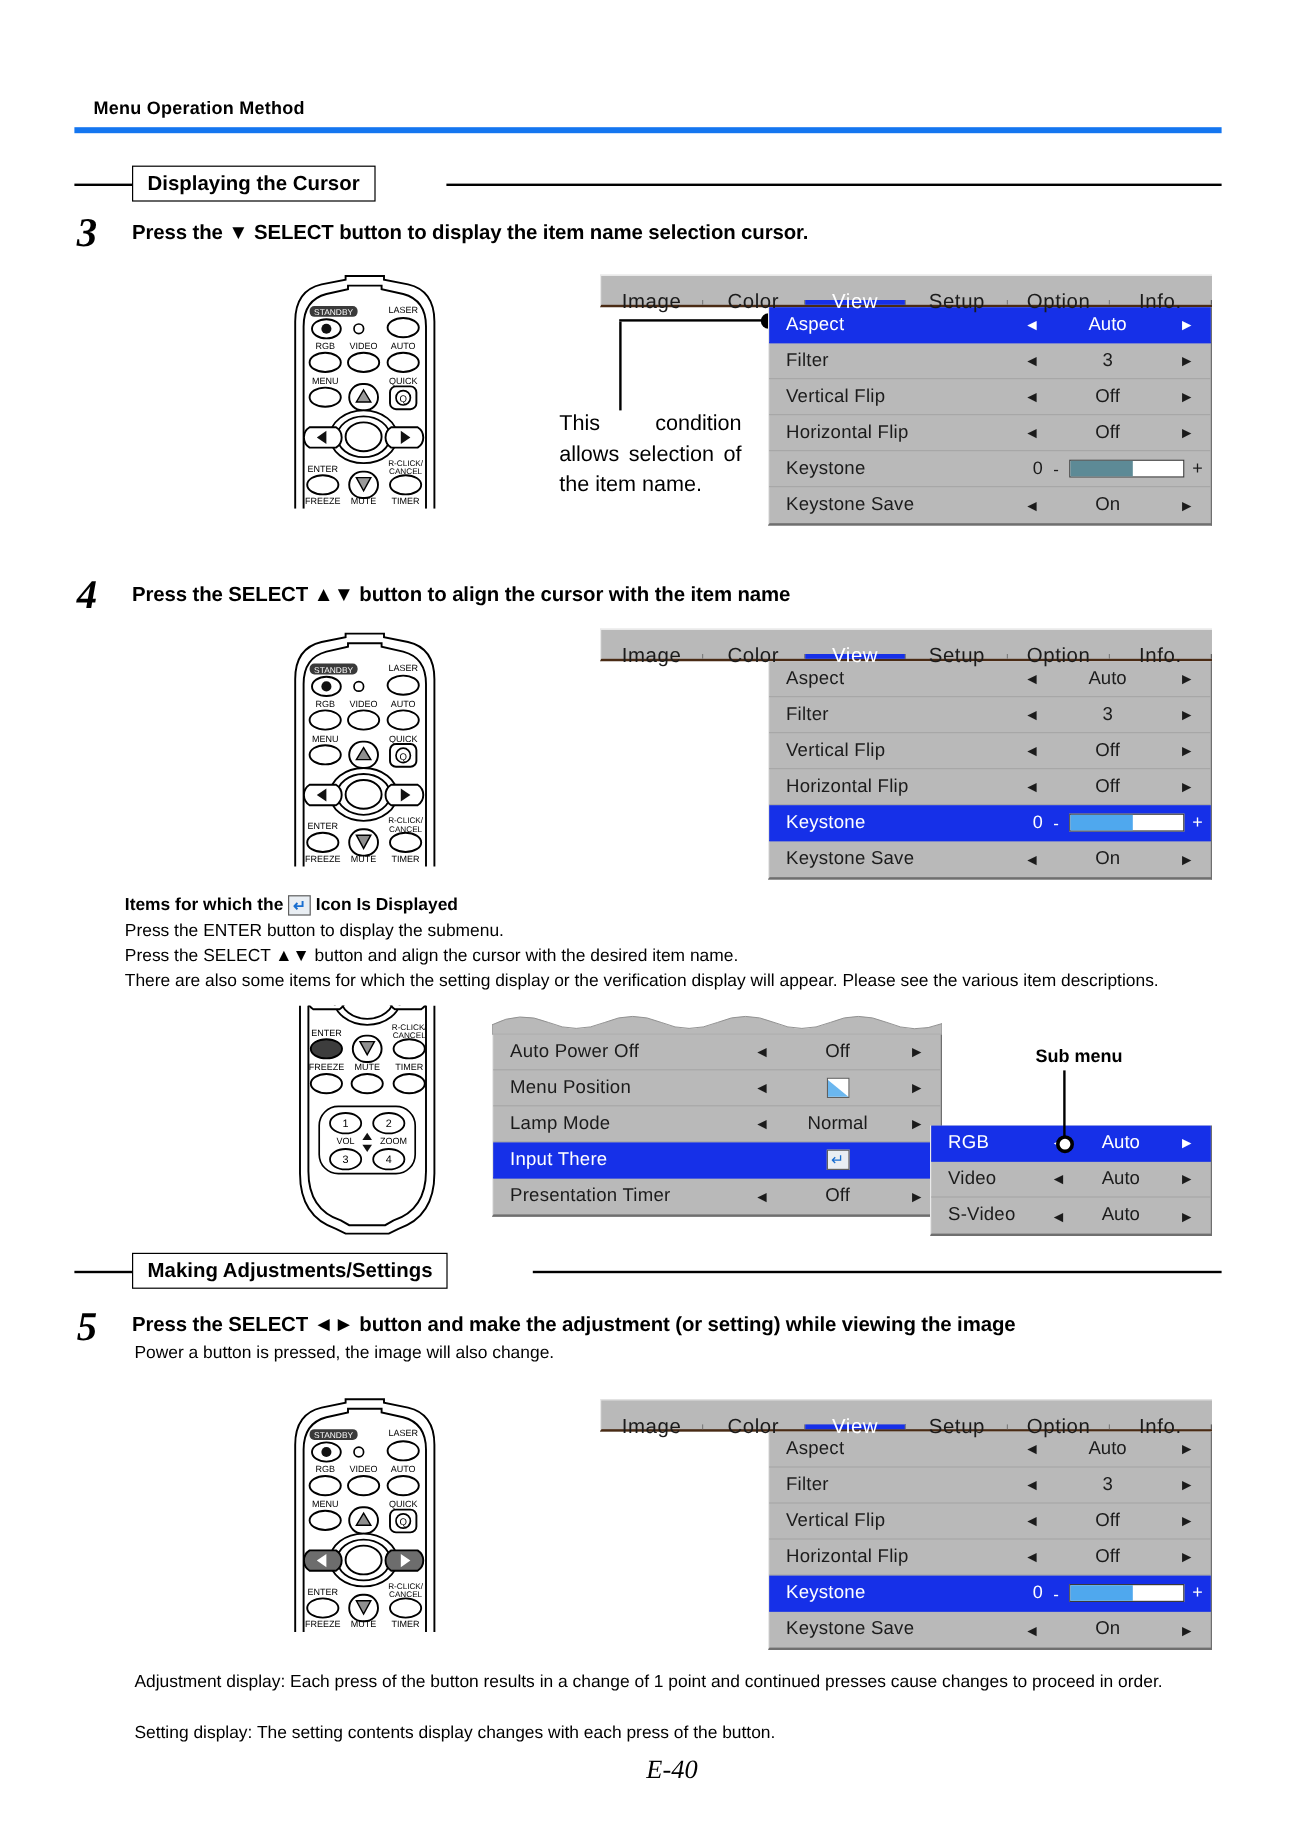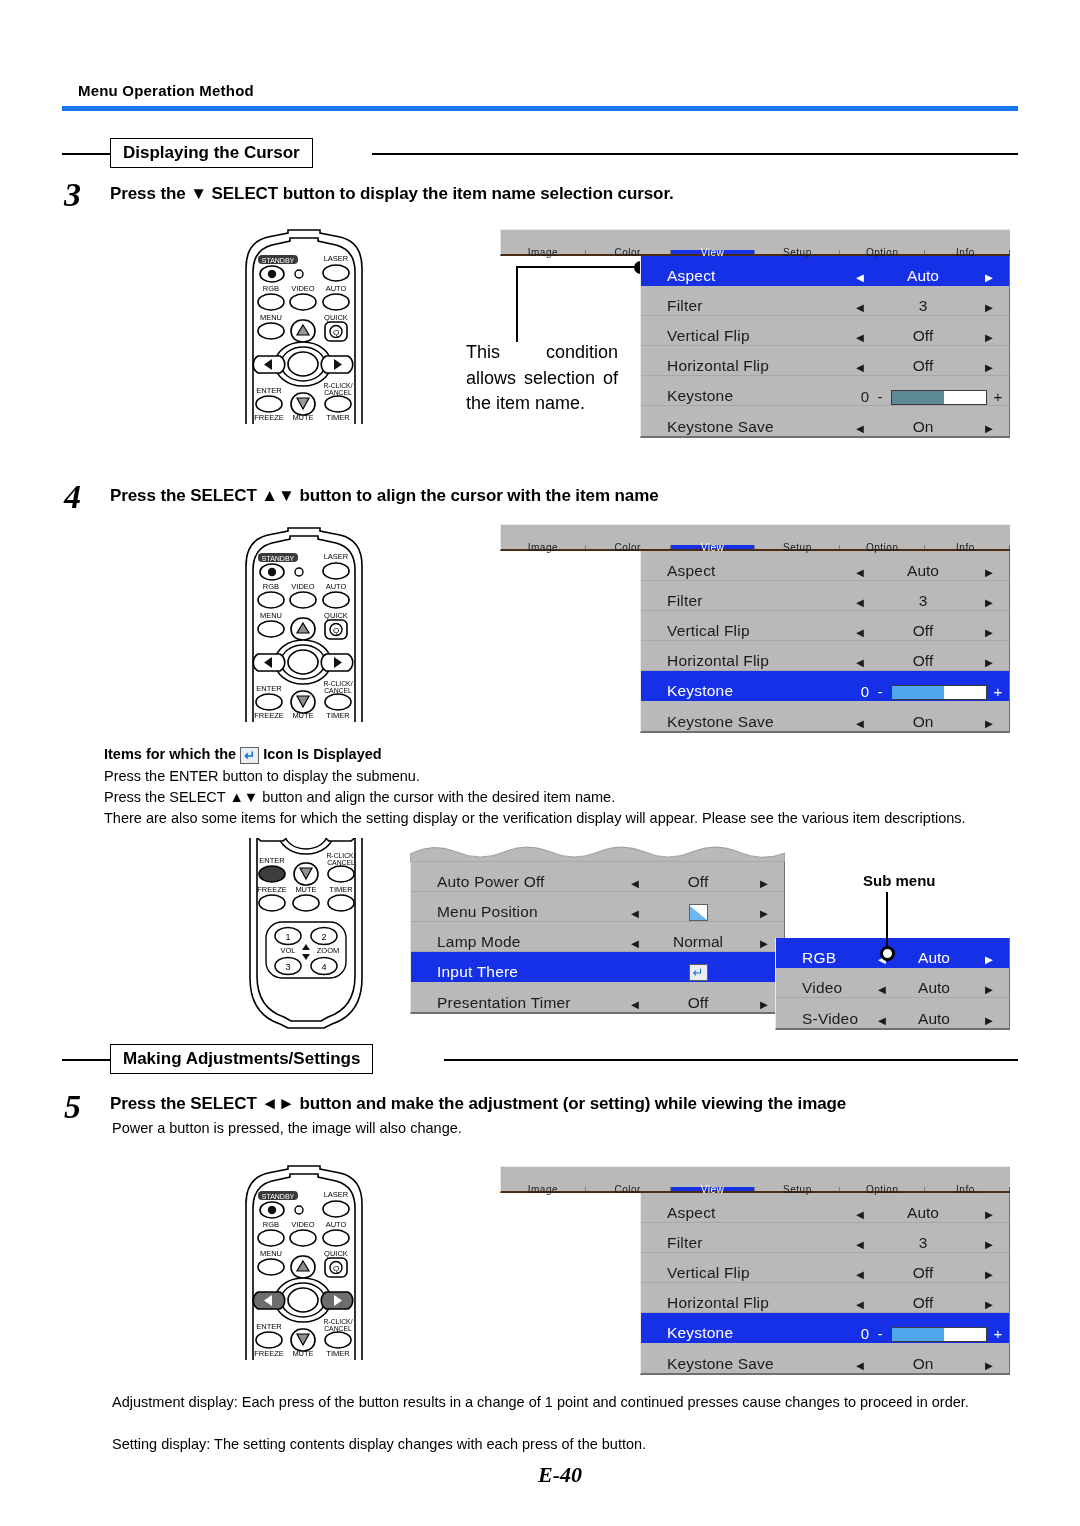--- a/index.html
+++ b/index.html
@@ -69,38 +69,37 @@
   .osd { position: absolute; }
   .osd-tabs {
     display: flex; background: #b9b9b9;
     border-top: 1.5px solid #e9e9e9;
     border-left: 1.5px solid #e9e9e9;
     border-bottom: 2px solid #4a2b14;
     height: 27px; width: 100%;
   }
   .osd-tab {
     flex: 1; display: flex; align-items: center; justify-content: center;
-    font-size: 10px; color: #1b1b1b; letter-spacing: .5px;
+    font-size: 17px; color: #1b1b1b; letter-spacing: .5px;
     border-right: 1px solid #7d7d7d;
     margin-top: 20px;
   }
   .osd-tab:last-child { border-right: 1.5px solid #5d5d5d; }
   .osd-tab.active { background: #1630e8; color: #fff; }
 
   .osd-body {
     background: #b9b9b9;
     border-left: 1.5px solid #e9e9e9;
     border-right: 1.5px solid #6f6f6f;
     border-bottom: 2.5px solid #6f6f6f;
   }
   .osd-row {
-    display: flex; align-items: flex-end; height: 30px;
+    display: flex; align-items: center; height: 30px;
     font-size: 15.5px; color: #1b1b1b;
     border-bottom: 1px solid #a7a7a7;
-    padding-left: 12px;
   }
   .osd-row:last-child { border-bottom: none; }
   .osd-row.sel { background: #1630e8; color: #ffffff; border-bottom-color:#1630e8; }
   .osd-name { padding-left: 14px; flex: 1; white-space: nowrap; letter-spacing:.2px;}
   .osd-arr-l { width: 34px; text-align: center; font-size: 13px; }
   .osd-val   { width: 92px; text-align: center; white-space: nowrap; }
   .osd-arr-r { width: 40px; text-align: center; font-size: 13px; }
   .osd-num { width: 30px; text-align: right; font-size: 15px; }
   .osd-minus { width: 22px; text-align: center; font-size: 14px; }
   .osd-slider {
@@ -132,21 +131,21 @@
   .osd-wavy { position:absolute; }
   .wave-svg { display:block; }
 
   
   .remote { position: absolute; text-align: right; }
   .remote svg { display: block; }
 
   
   .pageno {
     position: absolute; left: 0; right: 0; top: 1462px;
-    text-align: center; font-size: 22px; font-weight: bold; font-style: italic;
+    text-align: center; font-size: 22px; font-weight: normal; font-style: italic;
     font-family: "Liberation Serif", serif;
     padding-left: 40px;
   }
 </style>
 </head>
 <body>
 
 <div class="page">
 
   <div class="hdr-title">Menu Operation Method</div>

